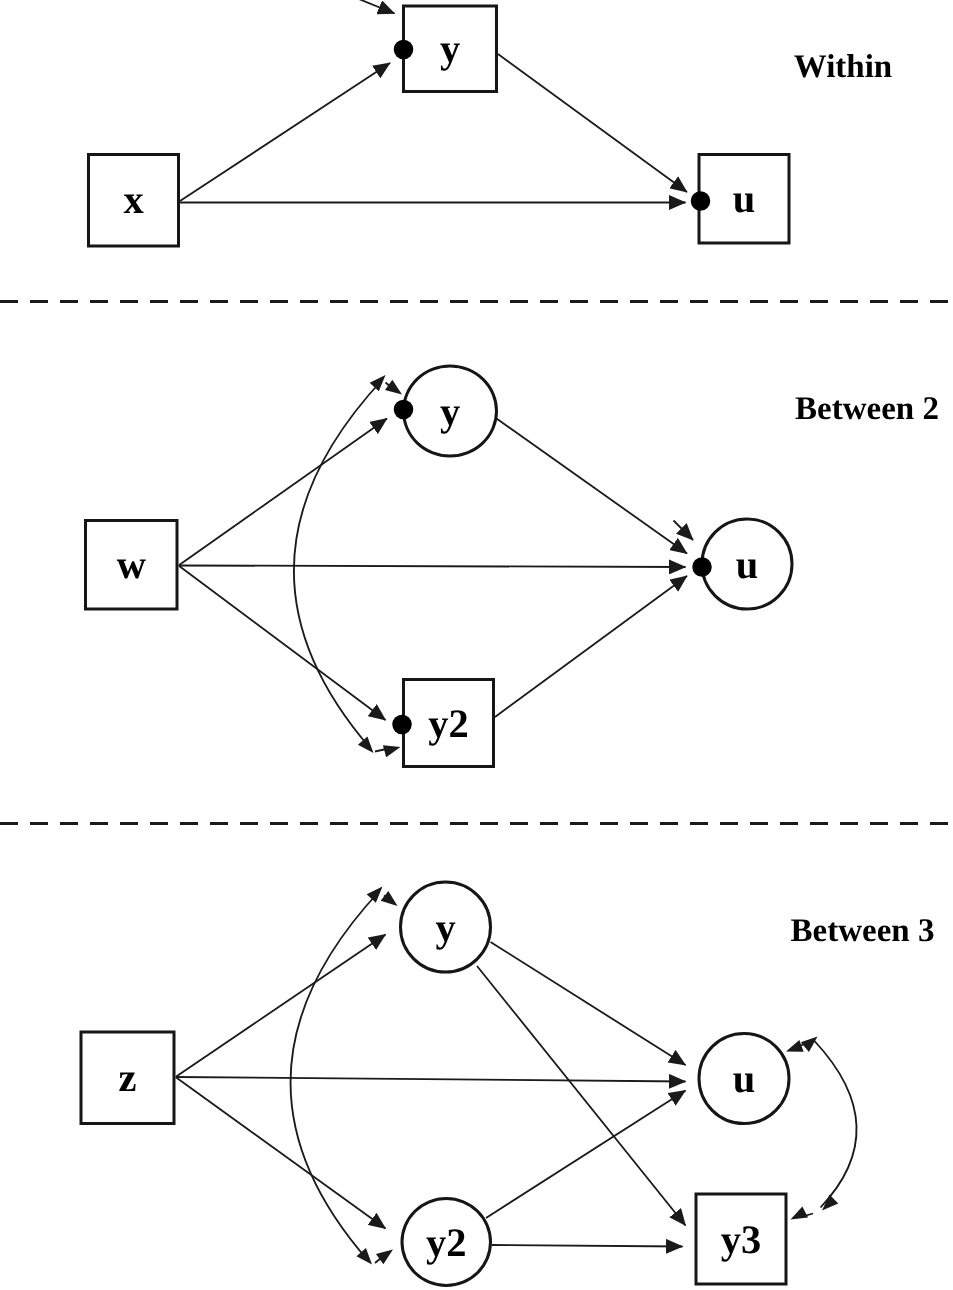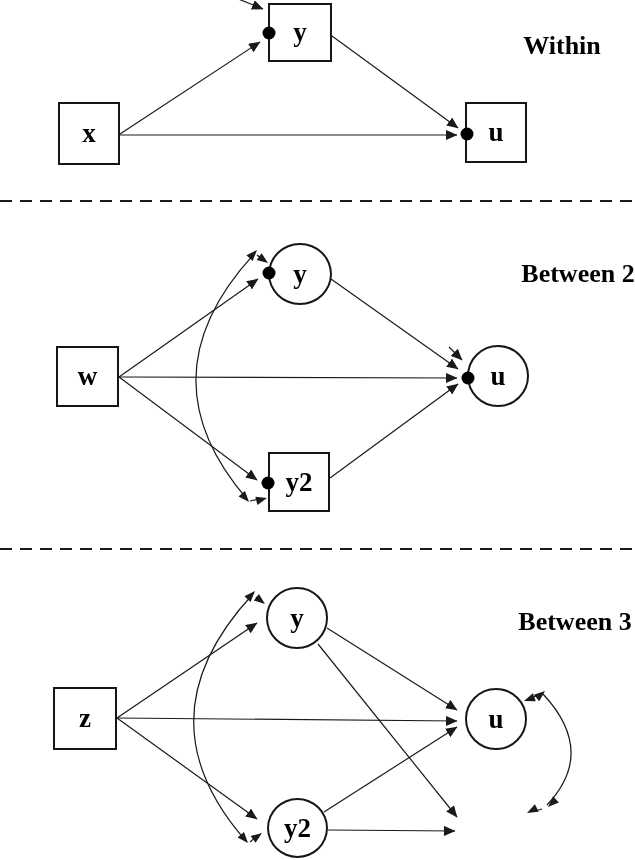--- a/index.html
+++ b/index.html
@@ -16,21 +16,21 @@
     display:flex;align-items:center;justify-content:center;
   }
   .node.circle{border-radius:50%;}
   .lbl{
     font-family:"Liberation Serif", serif;font-weight:bold;
     font-size:27px;line-height:1;color:#000000;
   }
   .section-label{
     position:absolute;z-index:2;width:130px;text-align:center;
     font-family:"Liberation Serif", serif;font-weight:bold;
-    font-size:26px;color:#000000;
+    font-size:22px;color:#000000;
   }
 </style>
 </head>
 <body>
 
 <div class="canvas">
 
   <svg class="layer bottom" width="635" height="860" viewBox="0 0 635 860">
     <defs>
       <marker id="ah" markerUnits="userSpaceOnUse" markerWidth="13" markerHeight="10" refX="11" refY="5" orient="auto">
@@ -93,20 +93,23 @@
   </div>
   <div class="node square" style="left:53px;top:687px;width:64px;height:63px">
     <span class="lbl">z</span>
   </div>
   <div class="node circle" style="left:465px;top:688px;width:62px;height:62px">
     <span class="lbl">u</span>
   </div>
   <div class="node circle" style="left:267px;top:798px;width:61px;height:60px">
     <span class="lbl">y2</span>
   </div>
+  <div class="node square" style="left:463px;top:795px;width:62px;height:62px">
+    <span class="lbl">y3</span>
+  </div>
 
   <div class="section-label" style="left:497px;top:31px">Within</div>
   <div class="section-label" style="left:513px;top:259px">Between 2</div>
   <div class="section-label" style="left:510px;top:607px">Between 3</div>
 
   <svg class="layer top" width="635" height="860" viewBox="0 0 635 860">
 
     <g stroke="#1a1a1a" stroke-width="1.2" fill="none">
       <path d="M255,253 Q141,376 247,499"></path>
       <line x1="257" y1="255" x2="263" y2="260"></line>

